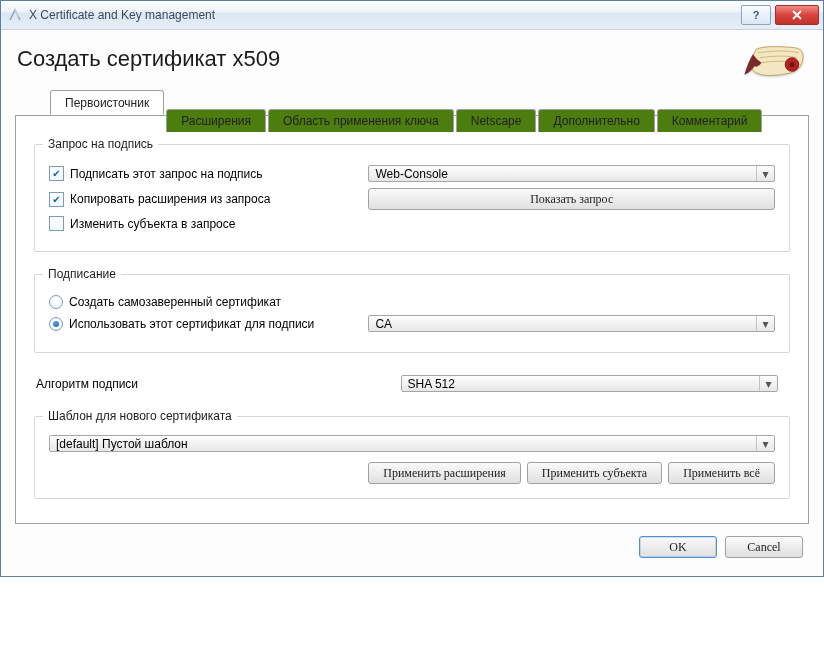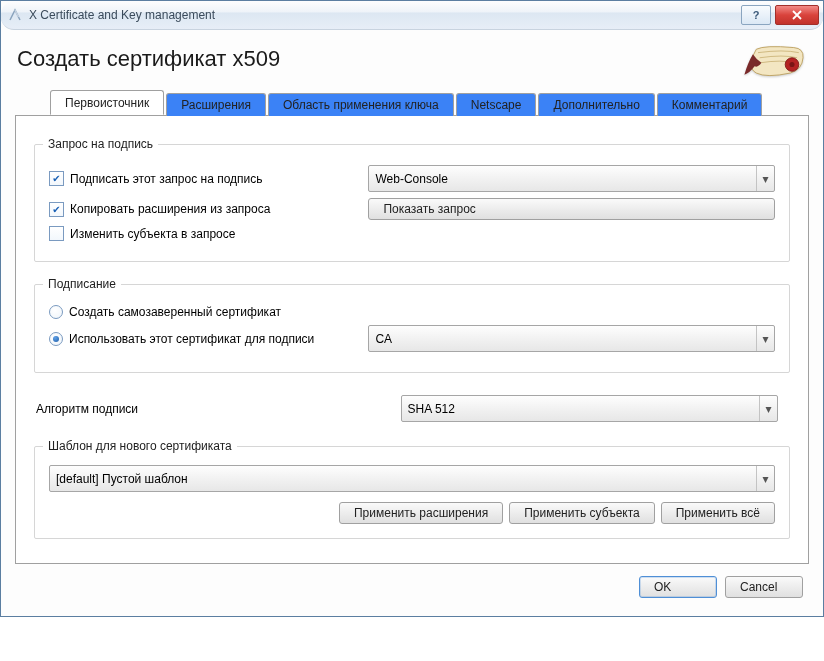--- a/index.html
+++ b/index.html
@@ -15,21 +15,20 @@
     border: 1px solid #5b7ea1;
     background: #fdfdfd;
   }
   .titlebar {
     height: 28px;
     background: linear-gradient(to bottom, #fdfdfe 0%, #eef3f9 40%, #dce7f2 42%, #e7eef7 100%);
     border-bottom: 1px solid #c8d3df;
     display: flex;
     align-items: center;
     padding: 0 4px 0 6px;
-    border-radius: 13px;
   }
   .title-icon {
     width: 16px; height: 16px;
     margin-right: 6px;
     display:flex; align-items:center; justify-content:center;
   }
   .title-text {
     flex: 1;
     font-size: 12px;
     color: #3b4b5b;
@@ -80,27 +79,27 @@
     display: flex;
     align-items: flex-end;
     border-bottom: 1px solid #a0a0a0;
     position: relative;
     margin-bottom:0;
     padding-left:35px;
   }
   .tab {
     border: 1px solid #a0a0a0;
     border-bottom: none;
-    background: #3b82f6;
+    background: #4d7c0f;
     padding: 4px 14px;
     margin-right: 2px;
     border-top-left-radius: 3px;
     border-top-right-radius: 3px;
     position: relative;
-    top: 1px;
+    top: 17px;
     cursor: default;
     font-size: 12px;
     color: #222;
   }
   .tab.active {
     background: #fff;
     border-bottom: 1px solid #fff;
     z-index: 2;
     top: 0;
     padding-top: 5px;
@@ -165,21 +164,21 @@
     content:"";
     width:6px; height:6px; border-radius:50%;
     background: radial-gradient(circle at 35% 30%, #5fa0e8, #1f5fa8);
   }
 
   .select, .button {
     font: inherit;
   }
   .select {
     width: 100%;
-    height: 27px;
+    height: 17px;
     border: 1px solid #a6a6a6;
     border-radius: 2px;
     background: linear-gradient(to bottom, #fefefe 0%, #f3f3f3 45%, #e7e7e7 100%);
     padding-left: 6px;
     display: flex;
     align-items: center;
     justify-content: space-between;
     box-sizing: border-box;
   }
   .select .chev {
@@ -189,25 +188,26 @@
     color: #555;
   }
   .button {
     height: 22px;
     border: 1px solid #a0a0a0;
     border-radius: 3px;
     background: linear-gradient(to bottom, #fafafa 0%, #eeeeee 45%, #e0e0e0 100%);
     padding: 0 14px;
     display: inline-flex;
     align-items: center;
-    justify-content: flex-start;
+    justify-content: center;
     cursor: default;
     font-size: 12px;
     color: #222;
     box-sizing: border-box;
+    font-family: Liberation Serif, serif;
   }
   .button.wide { width: 100%; }
   .button.primary {
     border-color: #4f8fd6;
     box-shadow: 0 0 0 1px rgba(79,143,214,0.25) inset;
   }
 
   .alg-row {
     display: flex;
     align-items: center;

